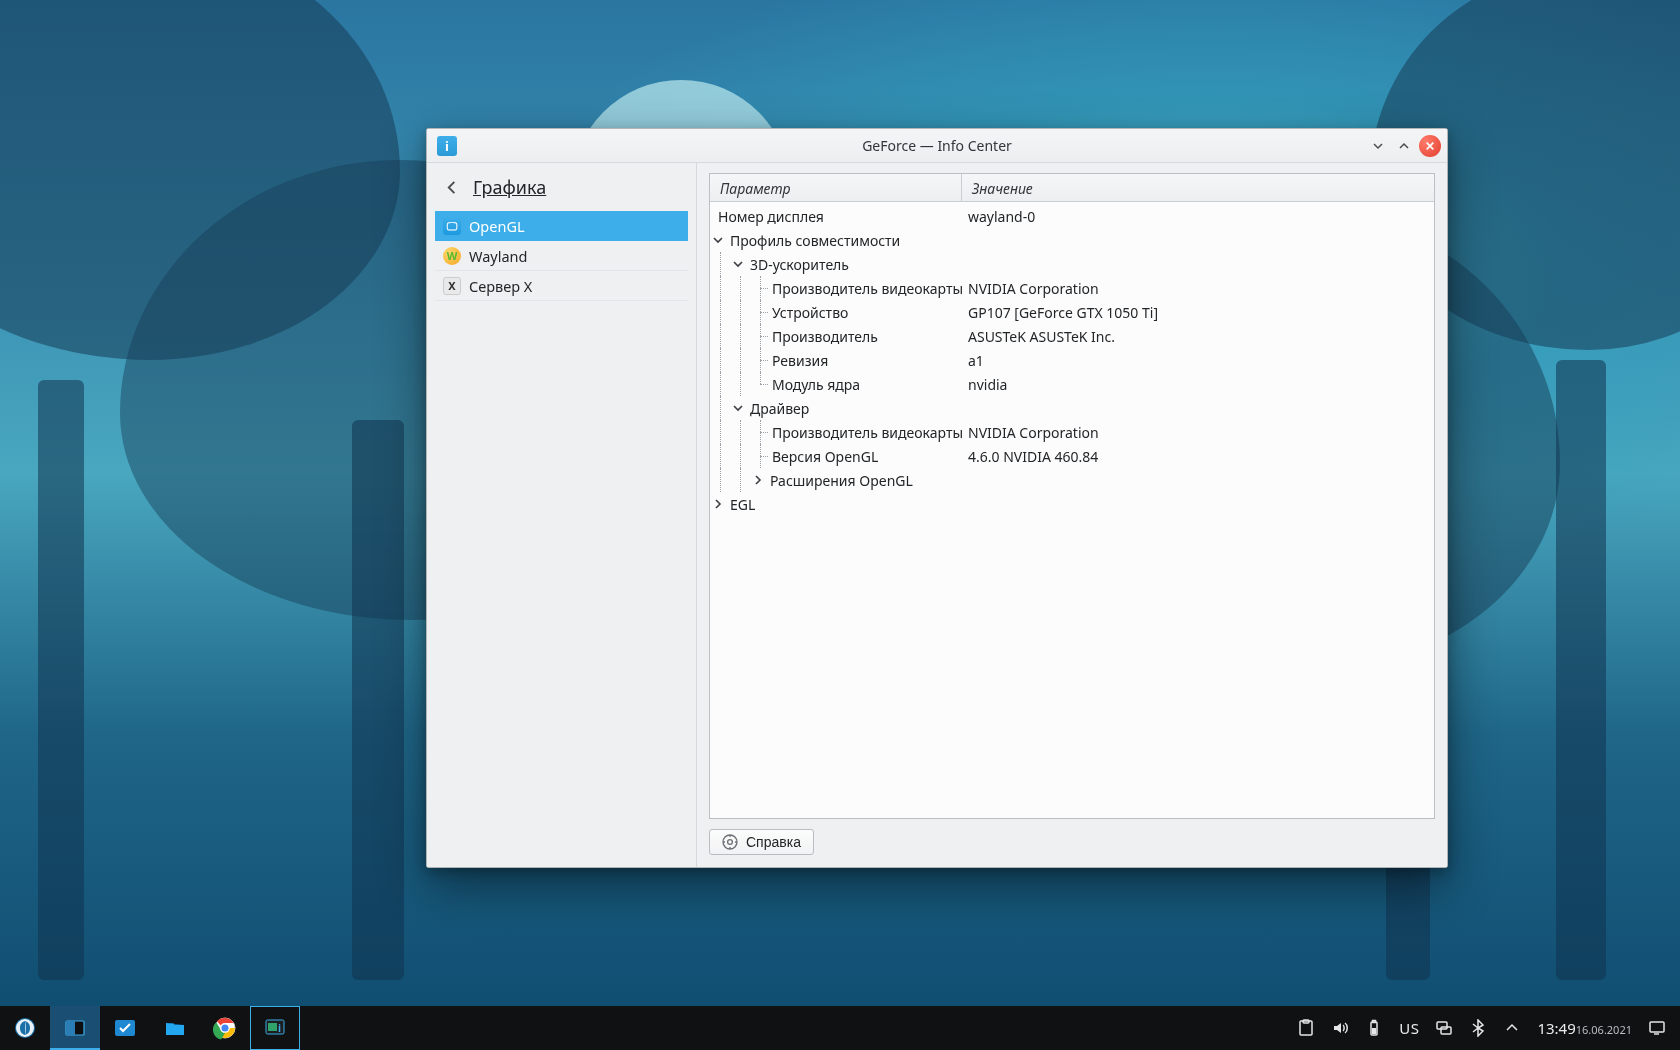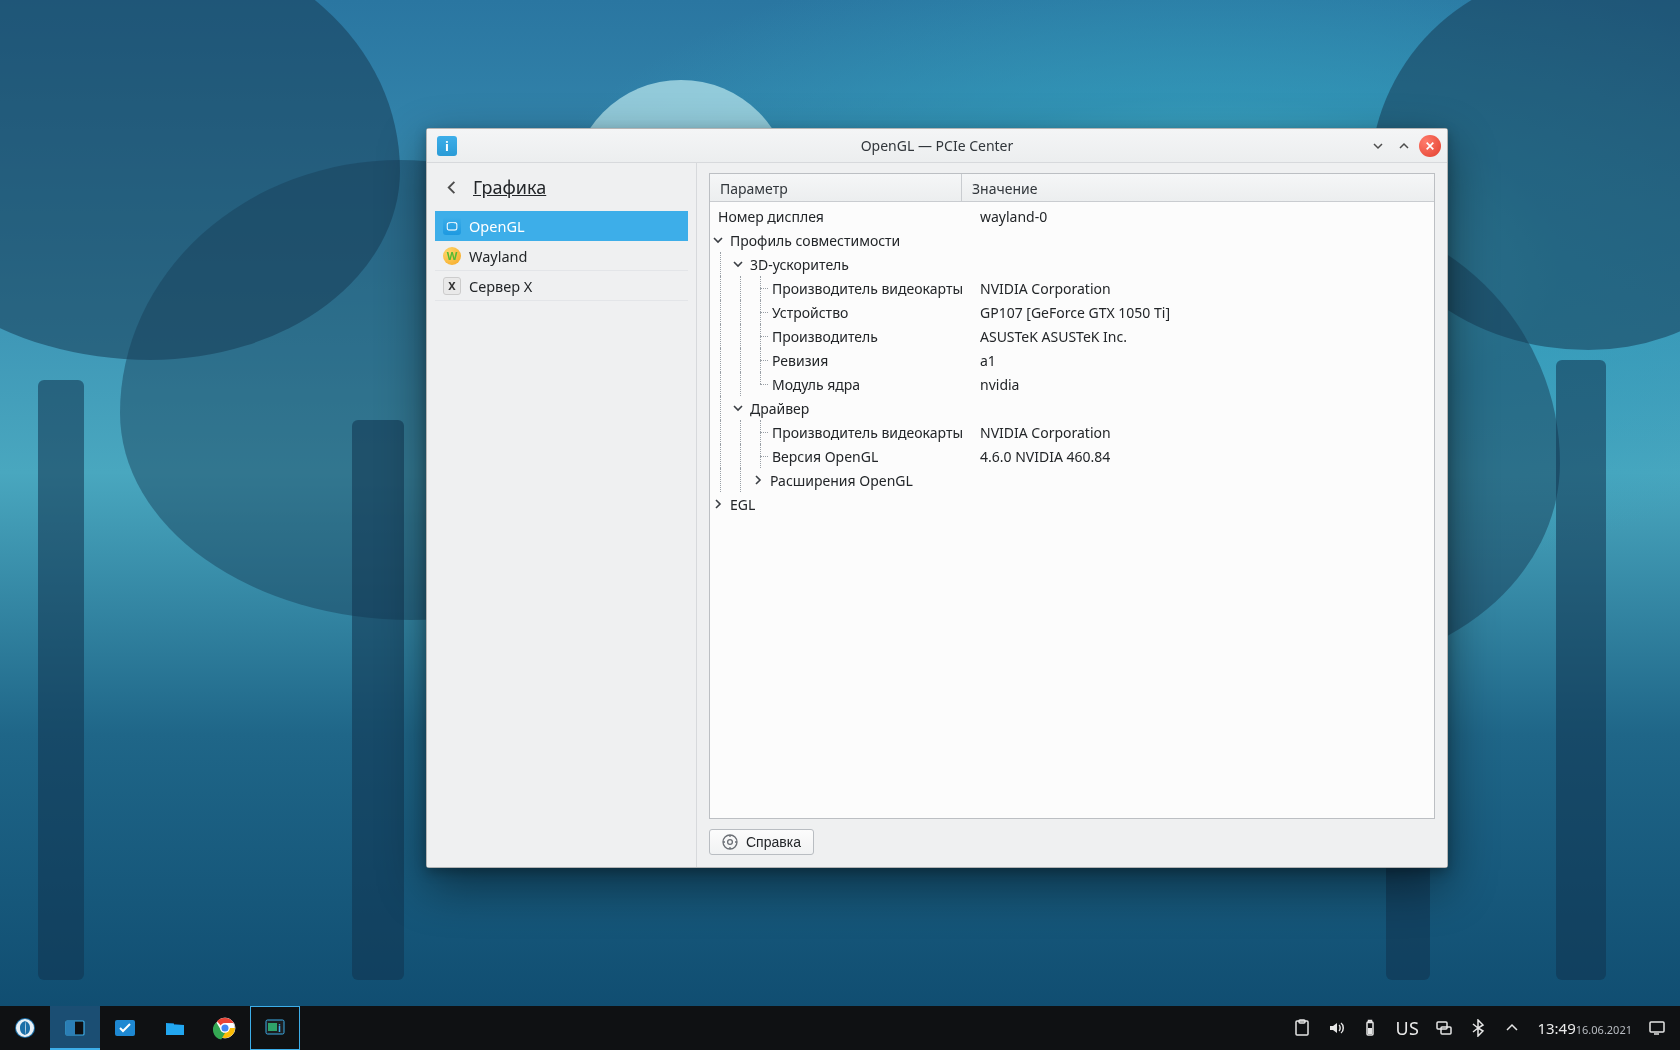--- a/index.html
+++ b/index.html
@@ -56,27 +56,27 @@
   .sb-head .title{font-size:18px;color:#232629;text-decoration:underline;}
   .sb-item{display:flex;align-items:center;gap:8px;height:30px;padding:0 8px;border-bottom:1px solid #e3e5e8;cursor:default;}
   .sb-item.sel{background:#3daee9;color:#fff;border-bottom:1px solid #3daee9;}
   .sb-item .ic{width:18px;height:18px;border-radius:3px;display:flex;align-items:center;justify-content:center;font-size:11px;font-weight:700;color:#fff;}
   .ic.gl{background:linear-gradient(#3daee9,#1d99e0);}
   .ic.wl{background:radial-gradient(circle at 30% 30%,#ffd76a,#f5a623);border-radius:50%;color:#5b3;}
   .ic.x{background:#e9e9e9;color:#333;border:1px solid #ccc;}
 
   .main{flex:1;display:flex;flex-direction:column;padding:10px 12px 12px 12px;min-width:0;background:#eff0f1;}
   .grid{flex:1;border:1px solid #bcbfc3;background:#fcfcfc;display:flex;flex-direction:column;min-height:0;}
-  .grid-head{display:flex;background:linear-gradient(#f5f6f7,#eceeef);border-bottom:1px solid #c9ccd0;height:28px;align-items:stretch;}
+  .grid-head{display:flex;background:linear-gradient(#f5f6f7,#eceeef);border-bottom:1px solid #c9ccd0;height:28px;align-items:stretch;font-style:italic;}
   .gh-col{padding:5px 10px;color:#31363b;font-size:14px;}
   .gh-col.c1{width:252px;border-right:1px solid #c9ccd0;}
   .gh-col.c2{flex:1;}
   .grid-body{flex:1;overflow:auto;padding-top:2px;}
 
-  .row{display:flex;align-items:center;height:24px;font-size:14px;color:#232629;gap:12px;}
+  .row{display:flex;align-items:center;height:24px;font-size:14px;color:#232629;}
   .row .k{display:flex;align-items:center;min-width:252px;max-width:252px;box-sizing:border-box;}
   .row .v{padding-left:6px;}
   .ind{display:inline-block;width:20px;height:24px;position:relative;flex:0 0 20px;}
   .ind::before{content:"";position:absolute;left:10px;top:0;bottom:0;border-left:1px dotted #9aa0a6;}
   .twig{display:inline-block;width:20px;height:24px;position:relative;flex:0 0 20px;}
   .twig::before{content:"";position:absolute;left:10px;top:0;height:12px;border-left:1px dotted #9aa0a6;}
   .twig::after{content:"";position:absolute;left:10px;top:12px;width:8px;border-top:1px dotted #9aa0a6;}
   .twig.more::before{height:24px;}
   .expander{width:16px;height:16px;display:inline-flex;align-items:center;justify-content:center;margin-right:2px;flex:0 0 16px;}
   .expander svg{width:10px;height:10px;stroke:#3b3f44;stroke-width:1.6;fill:none;}
@@ -93,21 +93,21 @@
   .t-btn.active{background:#1b4e73;box-shadow:inset 0 -2px 0 #3daee9;}
   .t-btn.active-outline{box-shadow:inset 0 0 0 1px #3daee9;}
   .t-btn svg{width:24px;height:24px;}
   .t-sep{flex:1;}
   .tray{display:flex;align-items:center;gap:16px;padding-right:14px;height:100%;}
   .tray .ic{width:18px;height:18px;display:flex;align-items:center;justify-content:center;}
   .tray svg{width:18px;height:18px;stroke:#e6e6e6;stroke-width:1.5;fill:none;}
   .clock{display:flex;align-items:flex-end;line-height:1.1;}
   .clock .t{font-size:15px;}
   .clock .d{font-size:11px;color:#b9bdc2;}
-  .lang{font-size:18px;letter-spacing:.5px;}
+  .lang{font-size:15px;letter-spacing:.5px;}
 </style>
 </head>
 <body>
 
 <div class="desktop">
   <div class="d-bg">
     <div class="blob b1"></div>
       <div class="blob b2"></div>
       <div class="blob b3"></div>
       <div class="blob b4"></div>
@@ -116,21 +116,21 @@
     <div class="trunk t1"></div>
       <div class="trunk t2"></div>
       <div class="trunk t3"></div>
       <div class="trunk t4"></div>
     <div class="mid"></div>
   </div>
 
   <div class="window">
     <div class="titlebar">
       <div class="app-icon">i</div>
-      <span>OpenGL — PCIe Center</span>
+      <span>GeForce — Info Center</span>
       <div class="wbtns">
         <div class="wbtn">
             <svg viewBox="0 0 12 12">
               <path d="M2 4 L6 8 L10 4"></path>
             </svg>
           </div>
         <div class="wbtn">
             <svg viewBox="0 0 12 12">
               <path d="M2 8 L6 4 L10 8"></path>
             </svg>

